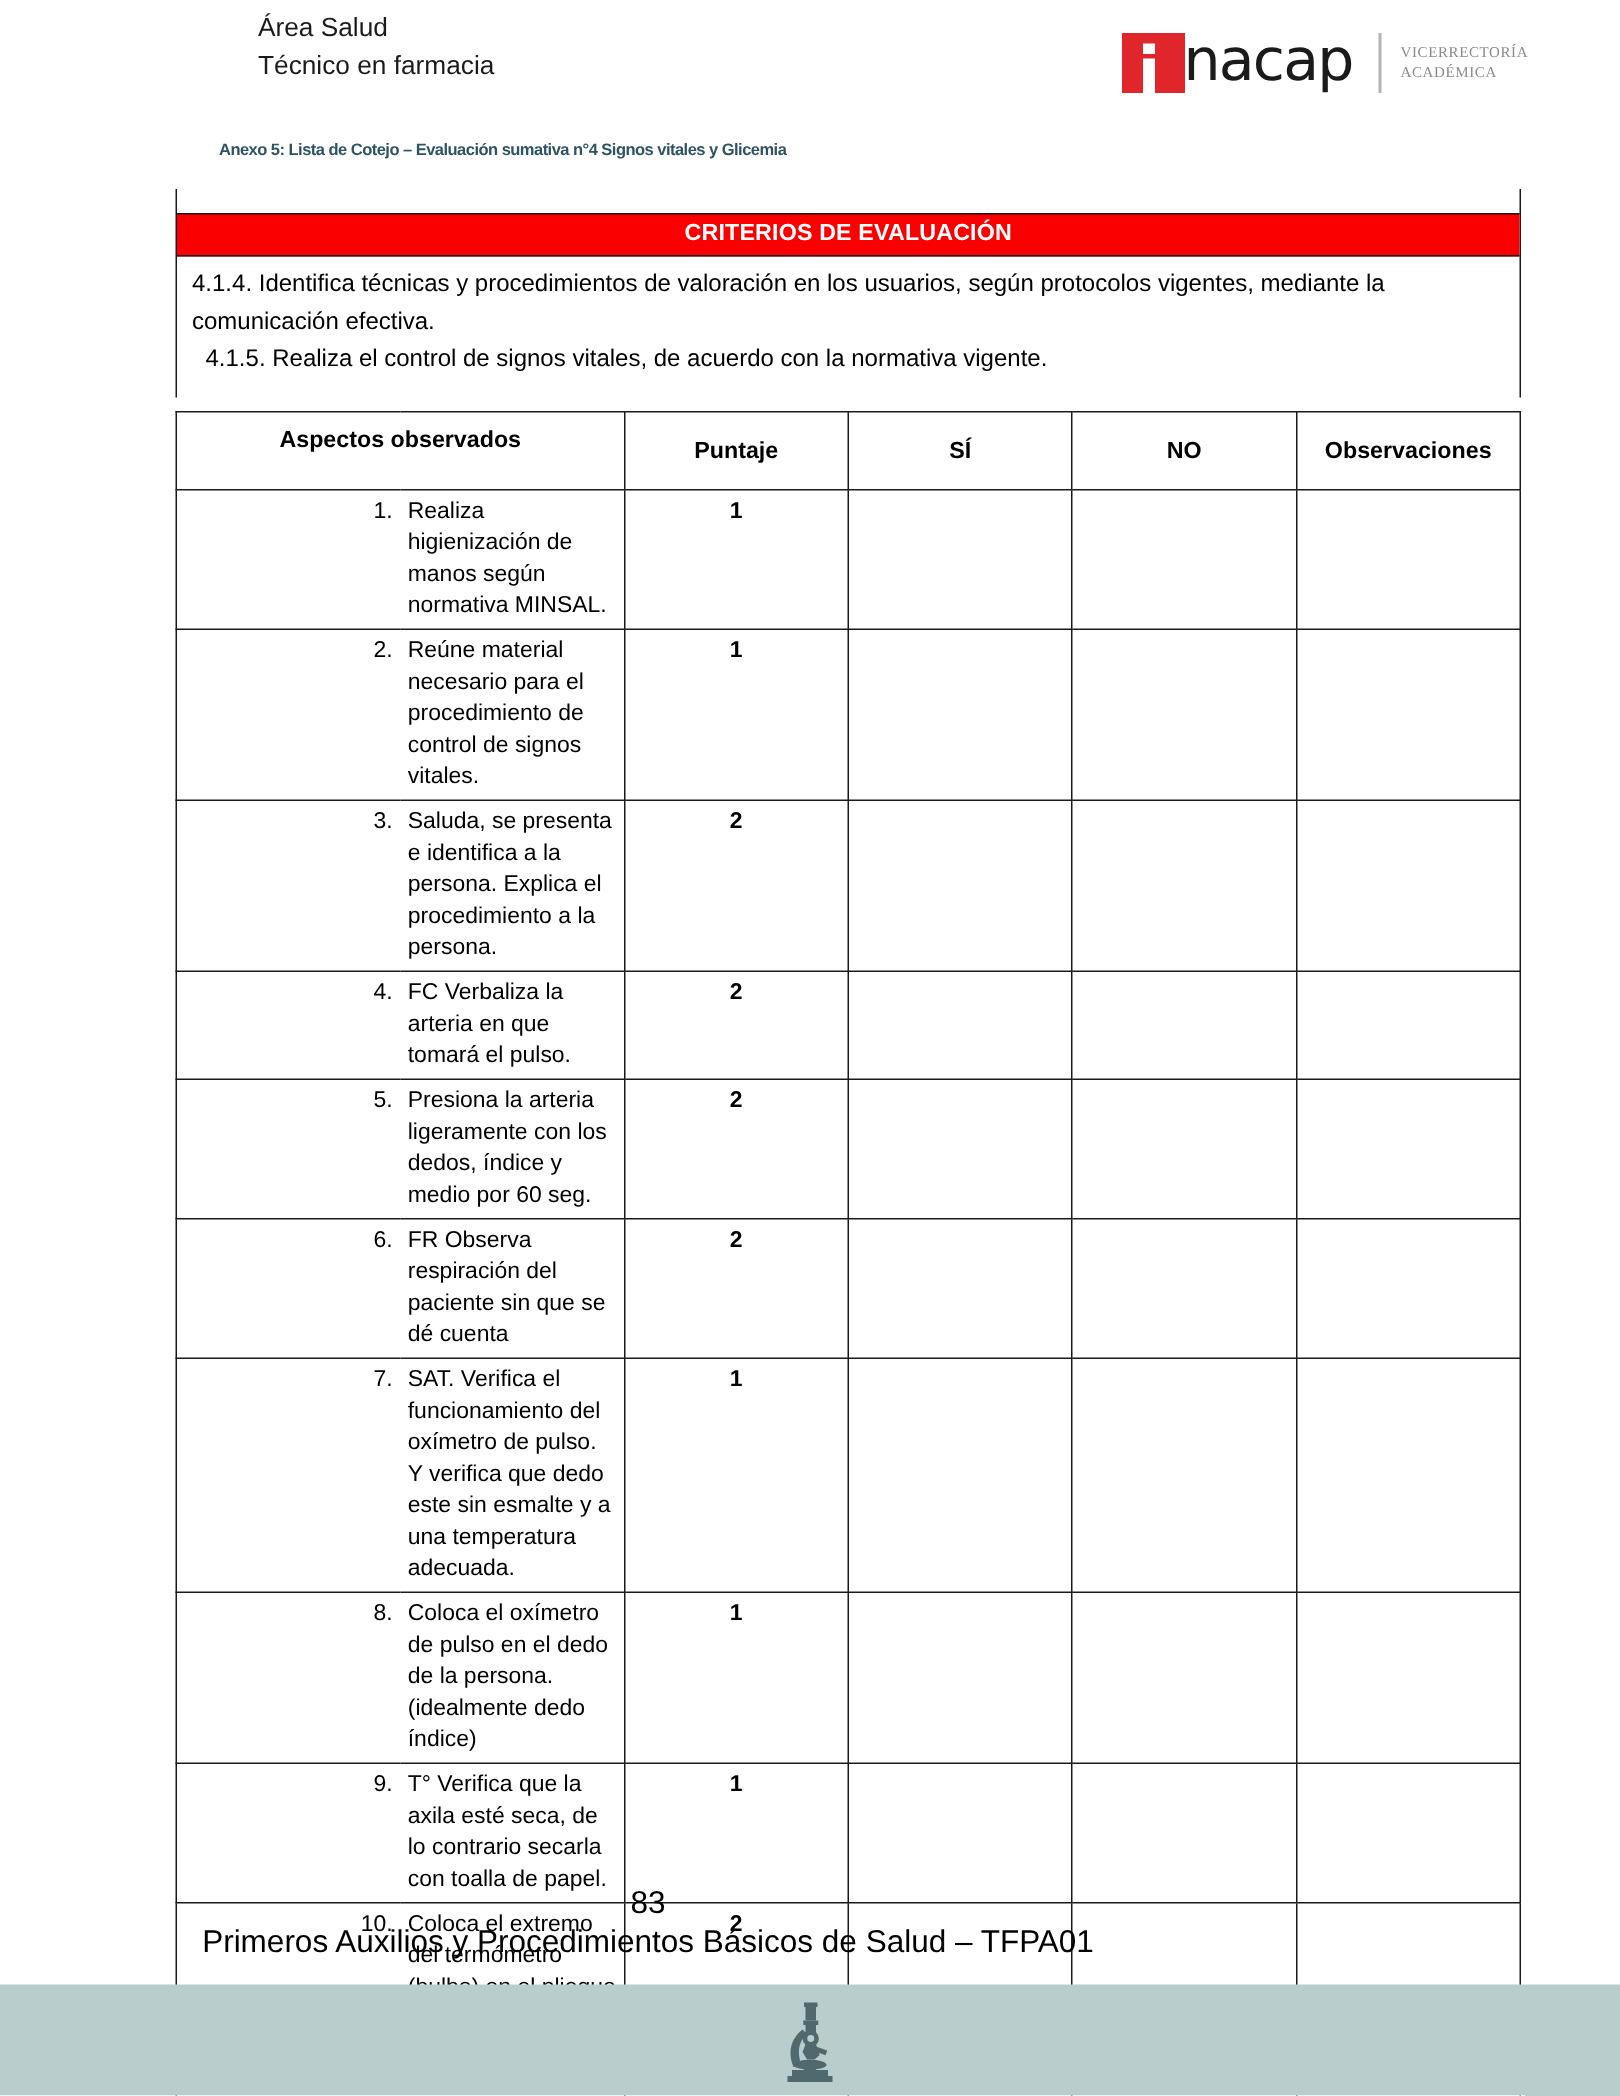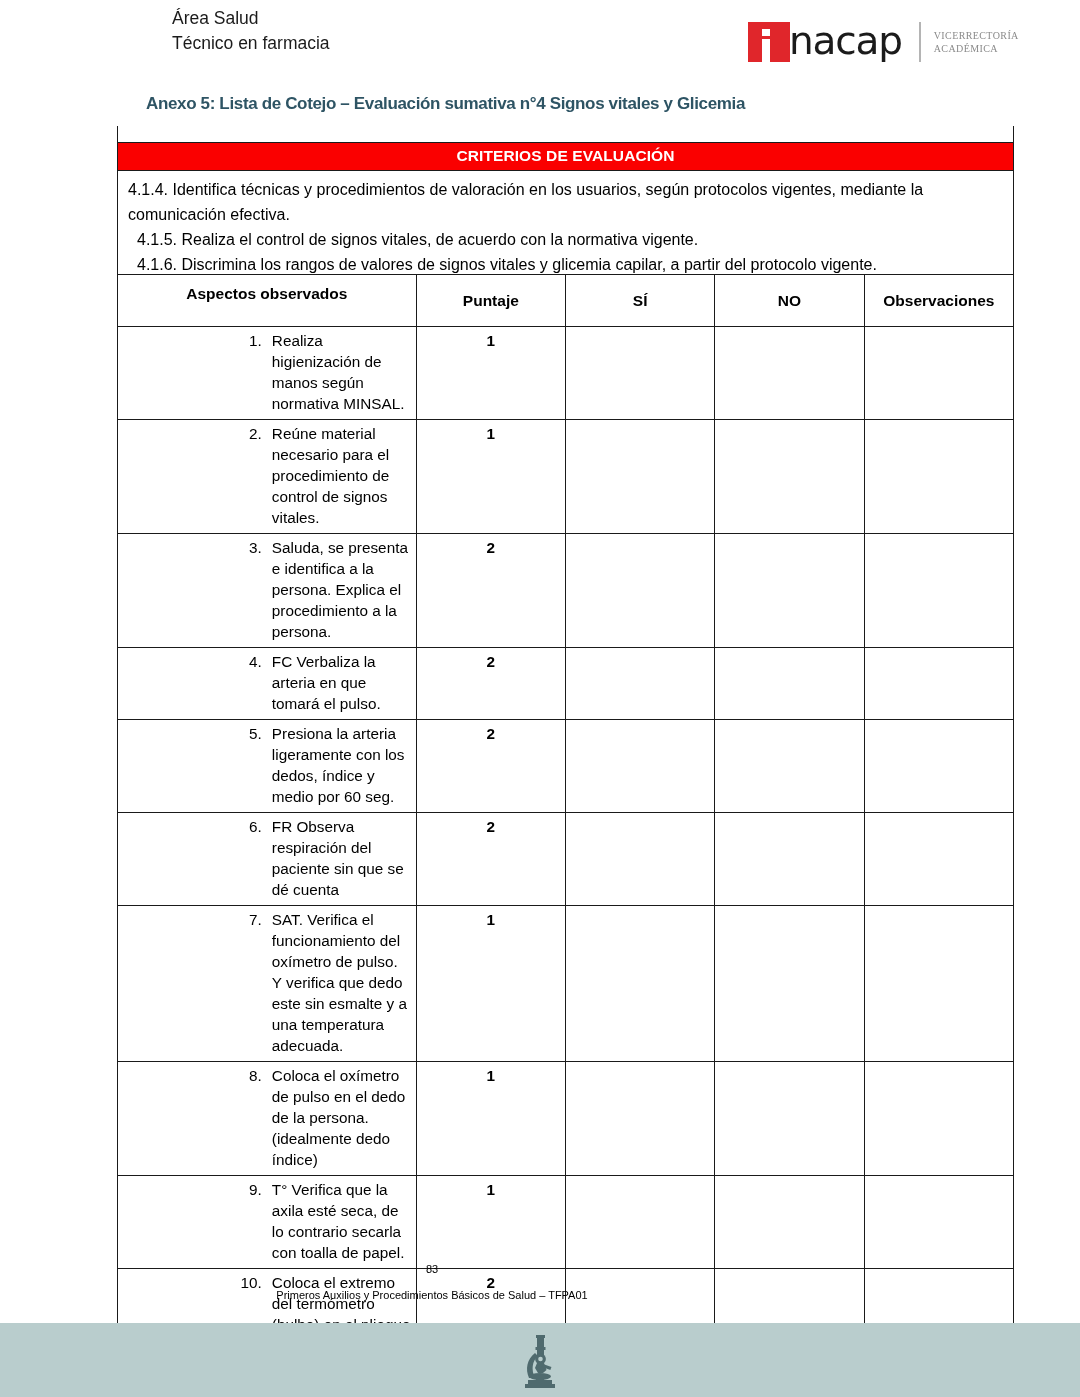--- a/index.html
+++ b/index.html
@@ -86,21 +86,21 @@
     letter-spacing: 0.4px;
     color: #8a8a8a;
     font-family: Liberation Serif, serif;
   }
 
   
   #anexo-title {
     position: absolute;
     left: 146px;
     top: 94px;
-    font-size: 17px;
+    font-size: 11px;
     font-weight: 700;
     color: #2e5464;
     letter-spacing: -0.35px;
     white-space: nowrap;
   }
 
   
   #criteria-box {
     position: absolute;
     left: 117px;
@@ -183,21 +183,21 @@
   td.col-no  { width: 60px; }
   td.col-obs { width: 137px; }
 
   
   #page-footer {
     position: absolute;
     left: 0;
     top: 1256px;
     width: 864px;
     text-align: center;
-    font-size: 11px;
+    font-size: 21px;
     line-height: 26px;
   }
   #footer-band {
     position: absolute;
     left: 0;
     top: 1323px;
     width: 1080px;
     height: 74px;
     background: #b9cdcd;
   }
@@ -231,21 +231,20 @@
   </div>
 </div>
 
 <div id="anexo-title" style="color: rgb(46, 84, 100);">Anexo 5: Lista de Cotejo – Evaluación sumativa n°4 Signos vitales y Glicemia</div>
 
 <div id="criteria-box">
   <div id="criteria-header" style="background: rgb(250, 0, 0);">CRITERIOS DE EVALUACIÓN</div>
   <div id="criteria-body">
     <p>4.1.4. Identifica técnicas y procedimientos de valoración en los usuarios, según protocolos vigentes, mediante la comunicación efectiva.</p>
     <p class="indent">4.1.5. Realiza el control de signos vitales, de acuerdo con la normativa vigente.</p>
-    <p class="indent">4.1.6. Discrimina los rangos de valores de signos vitales y glicemia capilar, a partir del protocolo vigente.</p>
   </div>
 </div>
 
 <table id="checklist-table" style="top: 274px;">
   <thead>
     <tr>
       <th class="aspect-head" colspan="2">Aspectos observados</th>
       <th class="col-punt">Puntaje</th>
       <th class="col-si">SÍ</th>
       <th class="col-no">NO</th>

